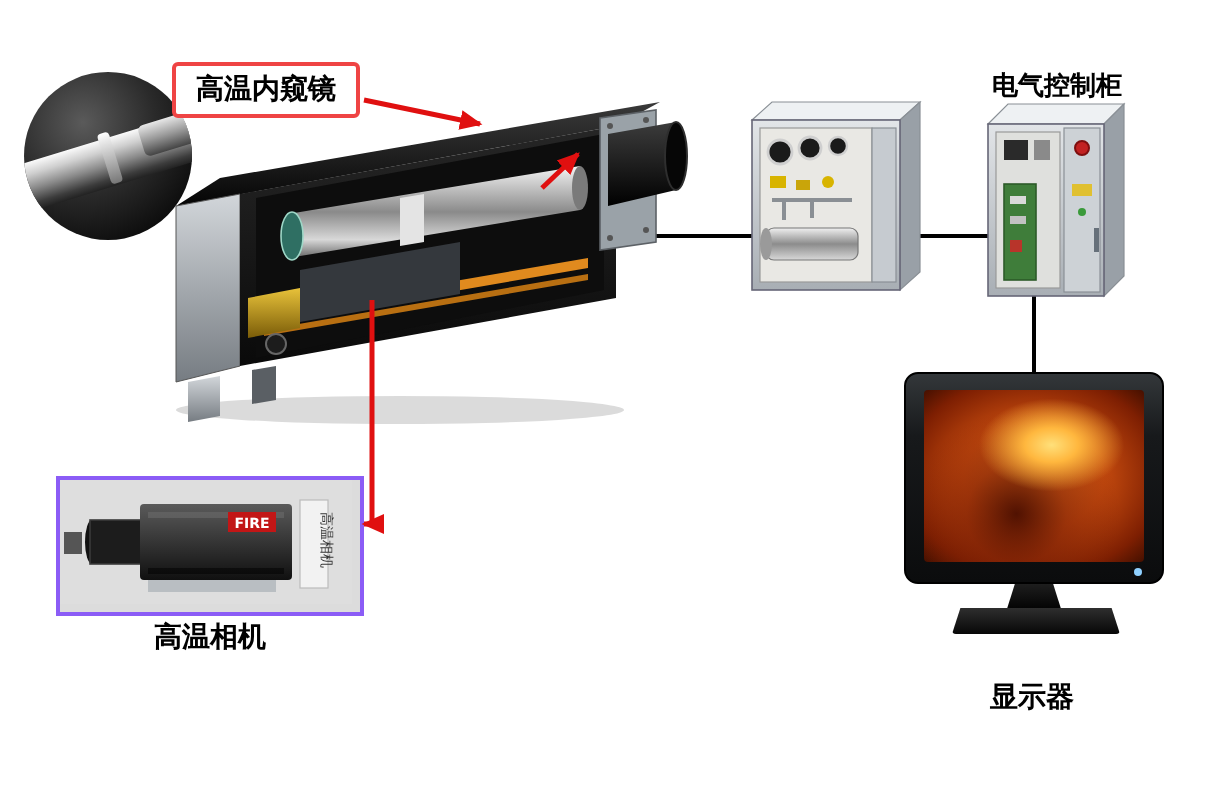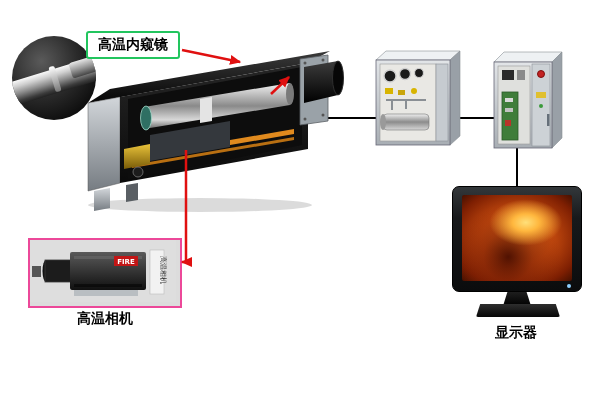--- a/index.html
+++ b/index.html
@@ -4,38 +4,38 @@
 <style>
   html,body{margin:0;padding:0;background:#fff;}
   body{font-family:"DejaVu Sans","Liberation Sans",sans-serif;}
   .canvas{position:relative;width:615px;height:404px;background:#fff;overflow:hidden;margin:0 auto;}
   .abs{position:absolute;}
   svg{display:block;}
   .lines-svg{position:absolute;left:0;top:0;z-index:1;}
   .component{z-index:2;}
   .arrows-svg{position:absolute;left:0;top:0;z-index:4;pointer-events:none;}
   .label{z-index:5;font-weight:bold;color:#000;font-size:13px;white-space:nowrap;}
-  .label-box{left:86px;top:31px;background:#fff;border:2px solid #22c55e;border-radius:3px;padding:3px 10px;font-size:14px;}
+  .label-box{left:86px;top:31px;background:#fff;border:2px solid #ef4444;border-radius:3px;padding:3px 10px;font-size:14px;}
   .lbl-air{left:380px;top:34px;}
   .lbl-elec{left:496px;top:34px;}
   .lbl-cam{left:77px;top:310px;font-size:14px;}
-  .lbl-mon{left:495px;top:324px;font-size:14px;}
+  .lbl-mon{left:495px;top:340px;font-size:14px;}
 
   
   .probe-circle{left:12px;top:36px;width:84px;height:84px;border-radius:50%;overflow:hidden;
     background:radial-gradient(circle at 35% 30%,#5a5a5a 0%,#2a2a2a 45%,#0c0c0c 80%,#000 100%);z-index:3;}
   .probe-body{position:absolute;left:-6px;top:34px;width:92px;height:24px;border-radius:5px;
     background:linear-gradient(180deg,#fafafa 0%,#cfcfcf 25%,#8a8a8a 55%,#3c3c3c 85%,#222 100%);
     transform:rotate(-17deg);}
   .probe-tip{position:absolute;left:58px;top:22px;width:34px;height:16px;border-radius:3px;
     background:linear-gradient(180deg,#e8e8e8,#9a9a9a 50%,#444);transform:rotate(-17deg);}
   .probe-ring{position:absolute;left:40px;top:30px;width:6px;height:26px;background:linear-gradient(180deg,#fff,#777);transform:rotate(-17deg);border-radius:2px;}
 
   
-  .camera-box{left:28px;top:238px;width:150px;height:66px;border:2px solid #ec4899;background:#dcdcdc;z-index:3;}
+  .camera-box{left:28px;top:238px;width:150px;height:66px;border:2px solid #8b5cf6;background:#dcdcdc;z-index:3;}
 
   
   .monitor-bezel{left:452px;top:186px;width:128px;height:104px;border-radius:7px;border:1px solid #000;
     background:linear-gradient(180deg,#33373a 0%,#17191b 30%,#0b0c0d 100%);z-index:3;}
   .monitor-screen{position:absolute;left:9px;top:8px;right:9px;bottom:10px;border-radius:2px;
     background:
       radial-gradient(ellipse 55% 45% at 58% 32%, #ffe07a 0%, #ffb73e 22%, rgba(255,160,40,0) 60%),
       radial-gradient(circle at 42% 72%, rgba(70,12,0,0.92) 0%, rgba(120,30,5,0.55) 28%, rgba(0,0,0,0) 58%),
       radial-gradient(ellipse at 50% 50%, #e8741f 0%, #c2490e 45%, #7e1f02 82%, #451000 100%);}
   .monitor-led{position:absolute;right:10px;bottom:3px;width:4px;height:4px;border-radius:50%;background:#8fd0ff;}
@@ -194,20 +194,21 @@
     </svg>
   </div>
 
   <div class="abs monitor-bezel">
     <div class="monitor-screen"></div>
     <div class="monitor-led"></div>
   </div>
   <div class="abs monitor-neck"></div>
   <div class="abs monitor-base"></div>
 
+  <div class="abs label lbl-elec">电气控制柜</div>
   <div class="abs label lbl-cam">高温相机</div>
   <div class="abs label lbl-mon">显示器</div>
 
   <svg class="arrows-svg" width="615" height="404">
     <defs>
       <marker id="arrR" viewBox="0 0 10 10" refX="8" refY="5" markerWidth="5" markerHeight="5" orient="auto">
         <path d="M0,1 L9,5 L0,9 z" fill="#e01010"></path>
       </marker>
     </defs>
     <path d="M182,50 L240,62" stroke="#e01010" stroke-width="2.5" fill="none" marker-end="url(#arrR)"></path>

